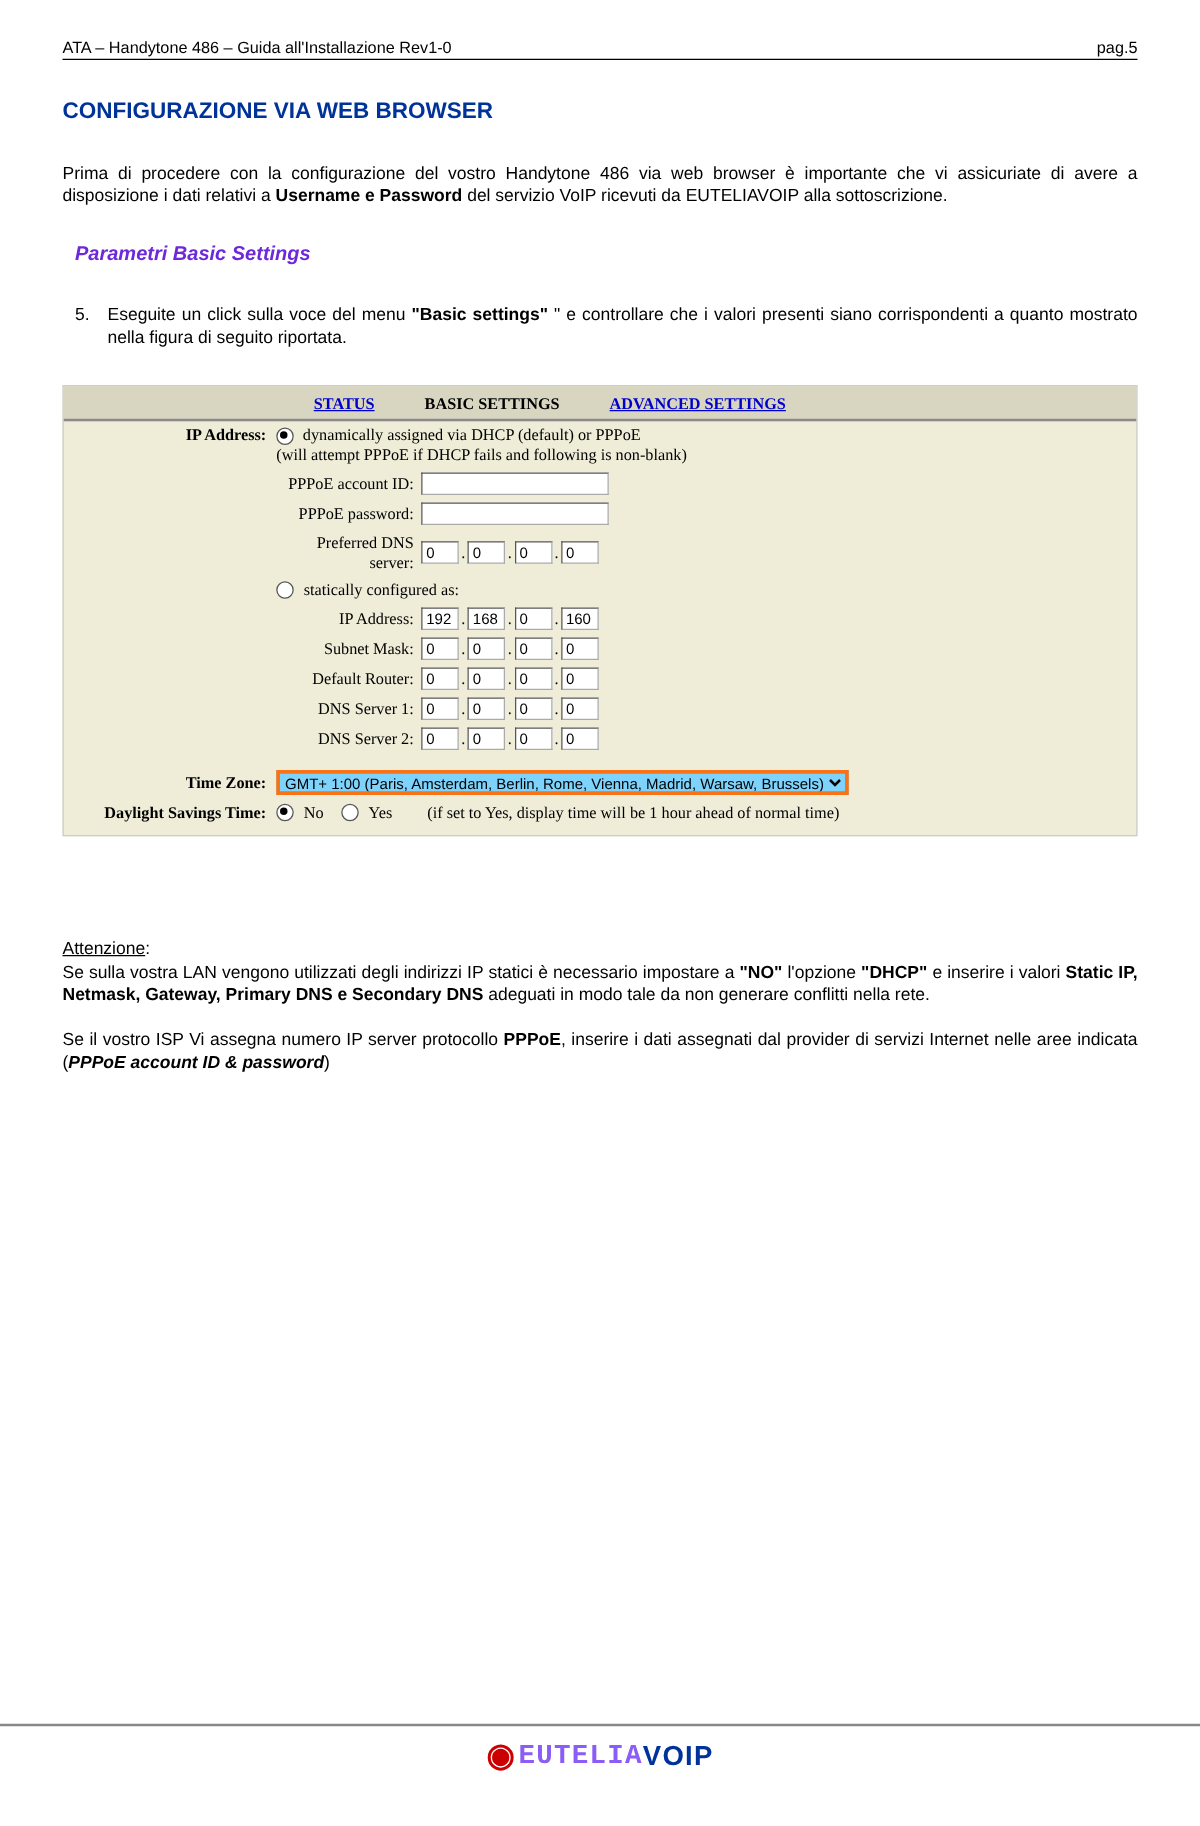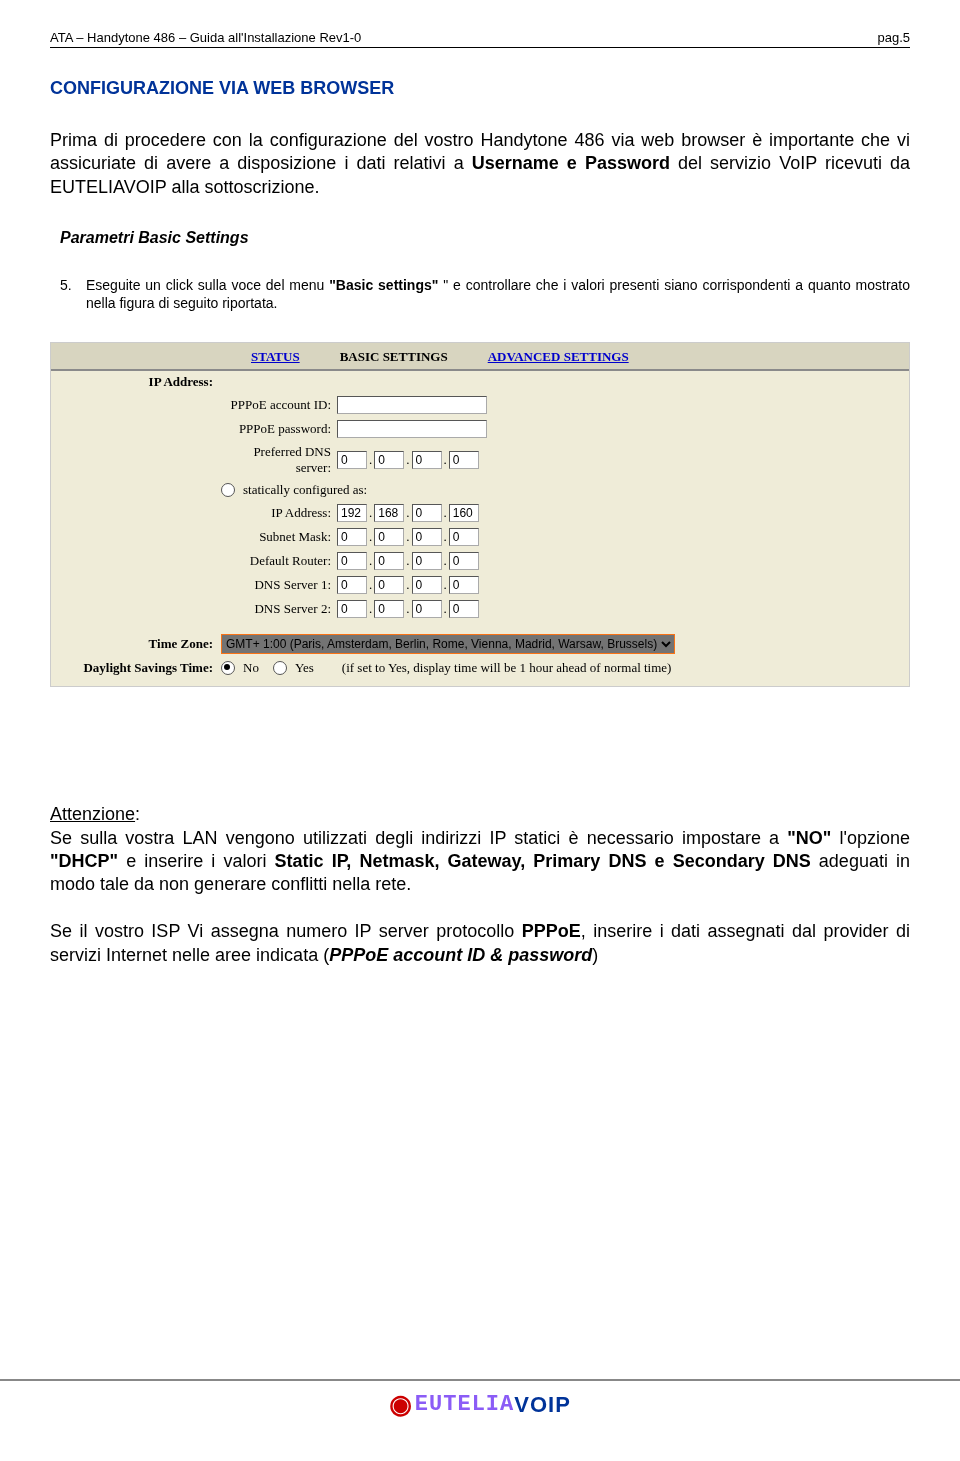--- a/index.html
+++ b/index.html
@@ -23,27 +23,27 @@
     padding-bottom: 2px;
     margin-bottom: 30px;
   }
   .section-title {
     color: #003399;
     font-weight: bold;
     font-size: 18px;
     margin: 20px 0 30px 0;
   }
   .body-text {
-    font-size: 18px;
+    font-size: 14px;
     line-height: 1.3;
     text-align: justify;
     margin-bottom: 28px;
   }
   .subsection {
-    color: #000000;
+    color: #6d28d9;
     font-weight: bold;
     font-style: italic;
     font-size: 16px;
     margin: 30px 0 30px 10px;
   }
   .numitem {
     display: flex;
     font-size: 14px;
     margin: 0 0 20px 10px;
   }
@@ -95,22 +95,22 @@
     height: 18px;
     font-size: 12px;
     border: 1px inset #aaa;
     background: #fff;
     padding: 0 3px;
     box-sizing: border-box;
   }
   .oct { width: 30px; }
   .ipgroup { display:flex; align-items:center; gap:0;}
   .ipgroup span { padding: 0 2px;}
-  select.sel { font-size:12px; height:20px; border:1px solid #f97316; background:#737373;}
-  .attn { font-size: 18px; line-height:1.3; text-align: justify; margin-top: 116px;}
+  select.sel { font-size:12px; height:20px; border:3px solid #f97316; background:#7dd3fc;}
+  .attn { font-size: 14px; line-height:1.3; text-align: justify; margin-top: 80px;}
   .footer {
     position: absolute;
     bottom: 10px;
     left: 0; right: 0;
     border-top: 2px solid #888;
     text-align: center;
     padding-top: 8px;
   }
   .logo { display:inline-flex; align-items:center; font-family: Arial; font-weight:bold; font-size:22px; letter-spacing:1px;}
   .logo .e { color:#8b5cf6;font-family:Liberation Mono, monospace; }
@@ -144,20 +144,24 @@
   <div class="shot">
     <div class="tabbar">
       <a>STATUS</a>
       <span>BASIC SETTINGS</span>
       <a>ADVANCED SETTINGS</a>
     </div>
 
 
     <div class="row" style="align-items:flex-start">
       <div class="lbl">IP Address:</div>
+      <div>
+        <div><span class="radio checked"></span> <span>dynamically assigned via DHCP (default) or PPPoE</span></div>
+        <div>(will attempt PPPoE if DHCP fails and following is non-blank)</div>
+      </div>
     </div>
 
     <div class="row">
       <div class="lbl"></div>
       <div class="sublbl">PPPoE account ID:</div>
       <input class="ti" style="width: 150px;">
     </div>
     <div class="row">
       <div class="lbl"></div>
       <div class="sublbl">PPPoE password:</div>

